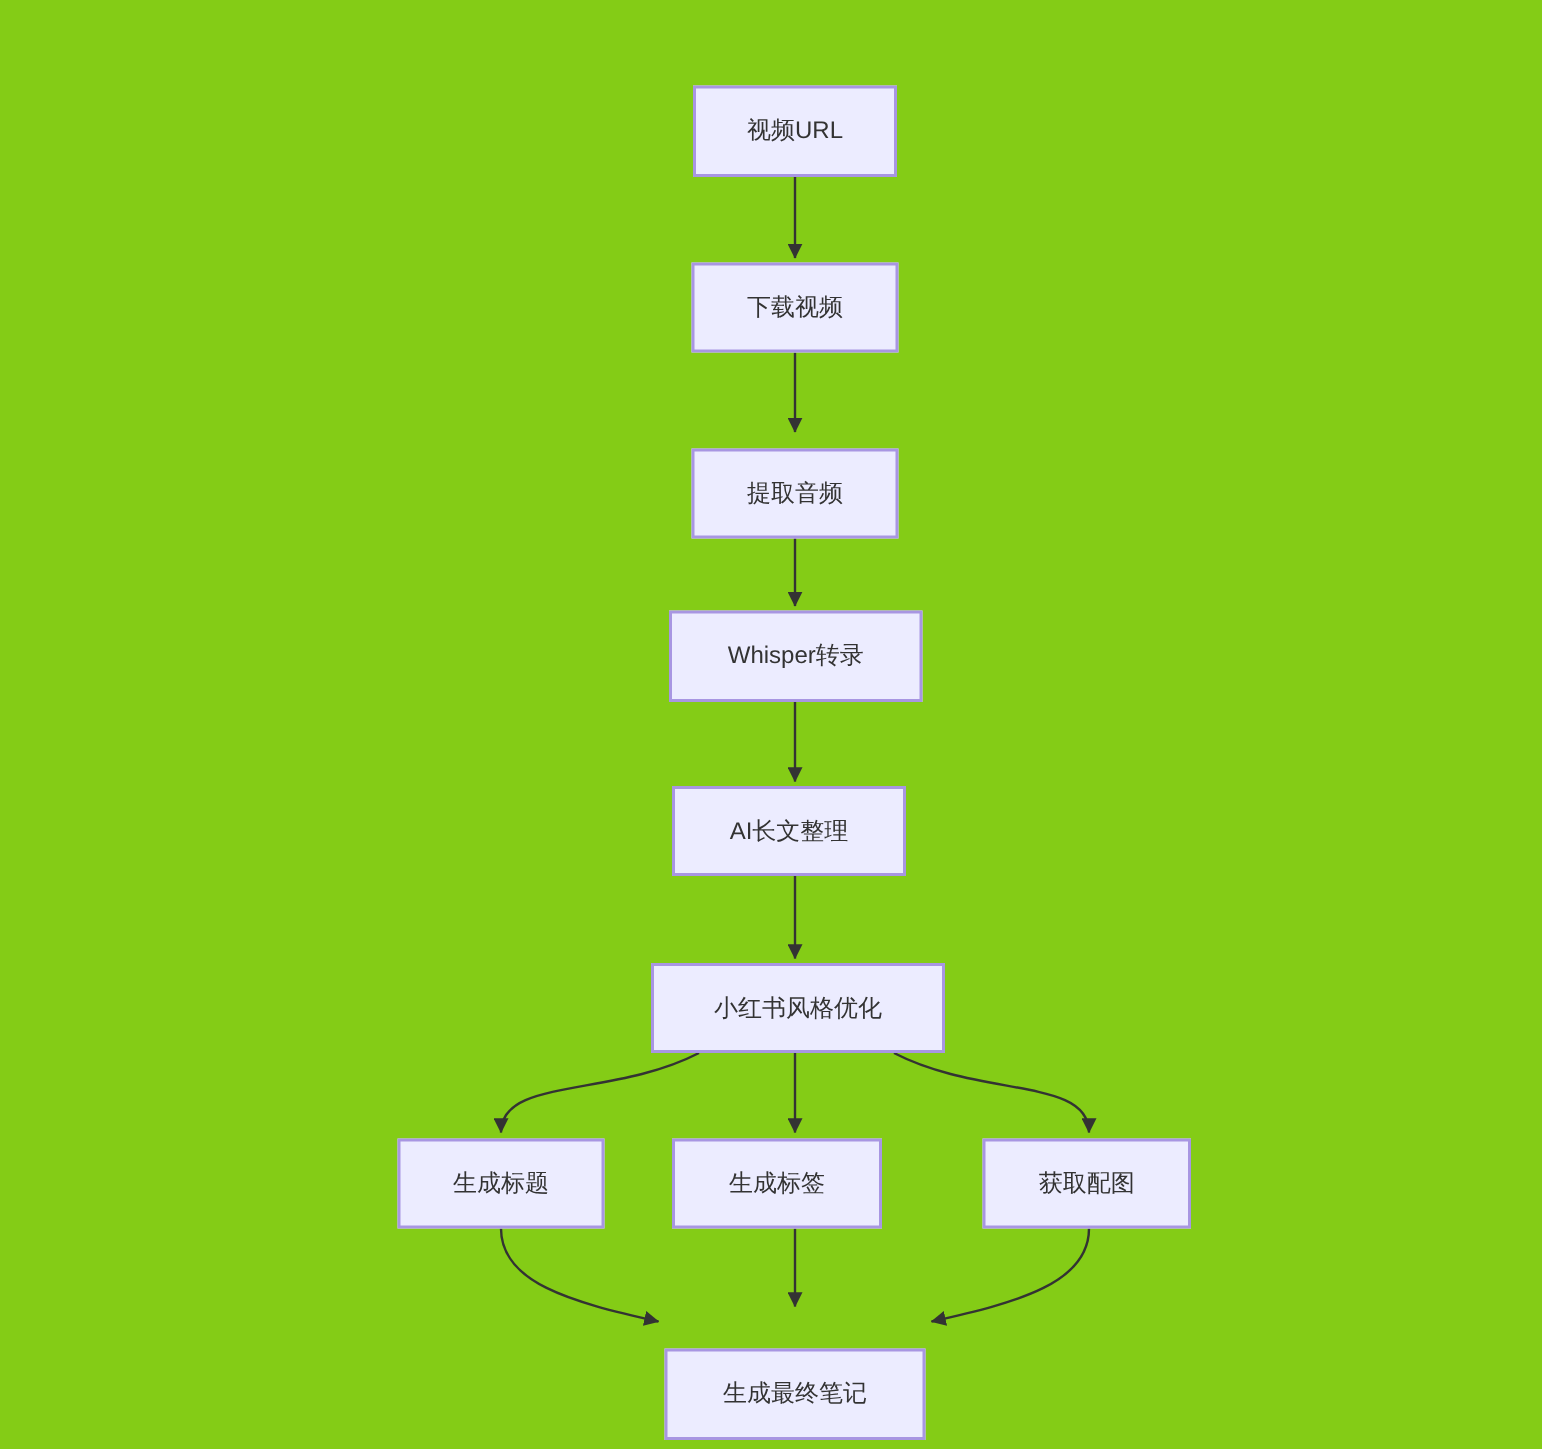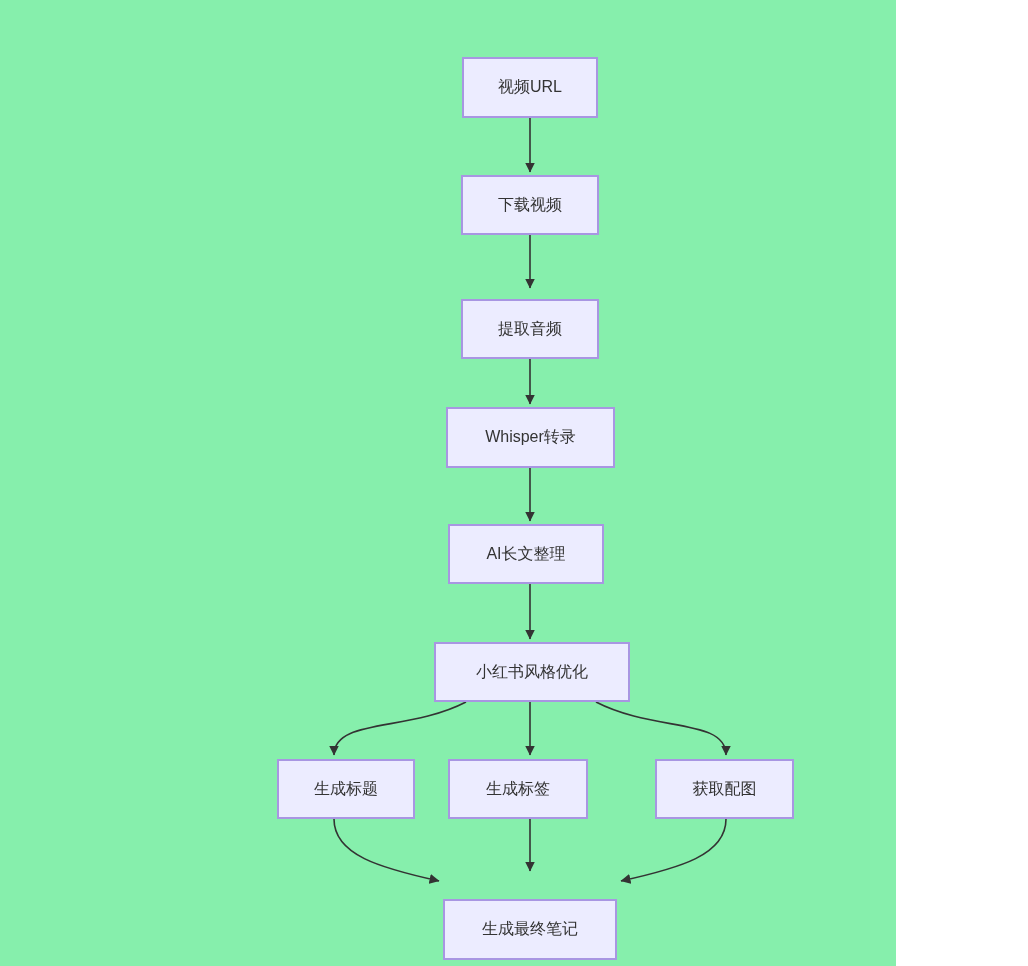--- a/index.html
+++ b/index.html
@@ -6,23 +6,23 @@
     margin: 0;
     padding: 0;
     background: #ffffff;
     width: 1028px;
     height: 966px;
     overflow: hidden;
     font-family: "Liberation Sans", "DejaVu Sans", sans-serif;
   }
   .canvas {
     position: relative;
-    width: 896px;
+    width: 1028px;
     height: 966px;
-    background: #86efac;
+    background: #84cc16;
   }
   .edge-layer {
     position: absolute;
     left: 0;
     top: 0;
     width: 1028px;
     height: 966px;
   }
   .edge {
     fill: none;
@@ -42,21 +42,21 @@
     text-align: center;
     white-space: nowrap;
   }
   
   #n0 { left: 462px; top: 57px;  width: 136px; height: 61px; }
   #n1 { left: 461px; top: 175px; width: 138px; height: 60px; }
   #n2 { left: 461px; top: 299px; width: 138px; height: 60px; }
   #n3 { left: 446px; top: 407px; width: 169px; height: 61px; }
   #n4 { left: 448px; top: 524px; width: 156px; height: 60px; }
   #n5 { left: 434px; top: 642px; width: 196px; height: 60px; }
-  #n6 { left: 265px; top: 759px; width: 138px; height: 60px; margin-left: 12px; }
+  #n6 { left: 265px; top: 759px; width: 138px; height: 60px; }
   #n7 { left: 448px; top: 759px; width: 140px; height: 60px; }
   #n8 { left: 655px; top: 759px; width: 139px; height: 60px; }
   #n9 { left: 443px; top: 875px; width: 174px; height: 61px; margin-top: 24px; }
 </style>
 </head>
 <body>
 
 <div class="canvas">
 
   <svg class="edge-layer" width="1028" height="966" viewBox="0 0 1028 966" xmlns="http://www.w3.org/2000/svg">

